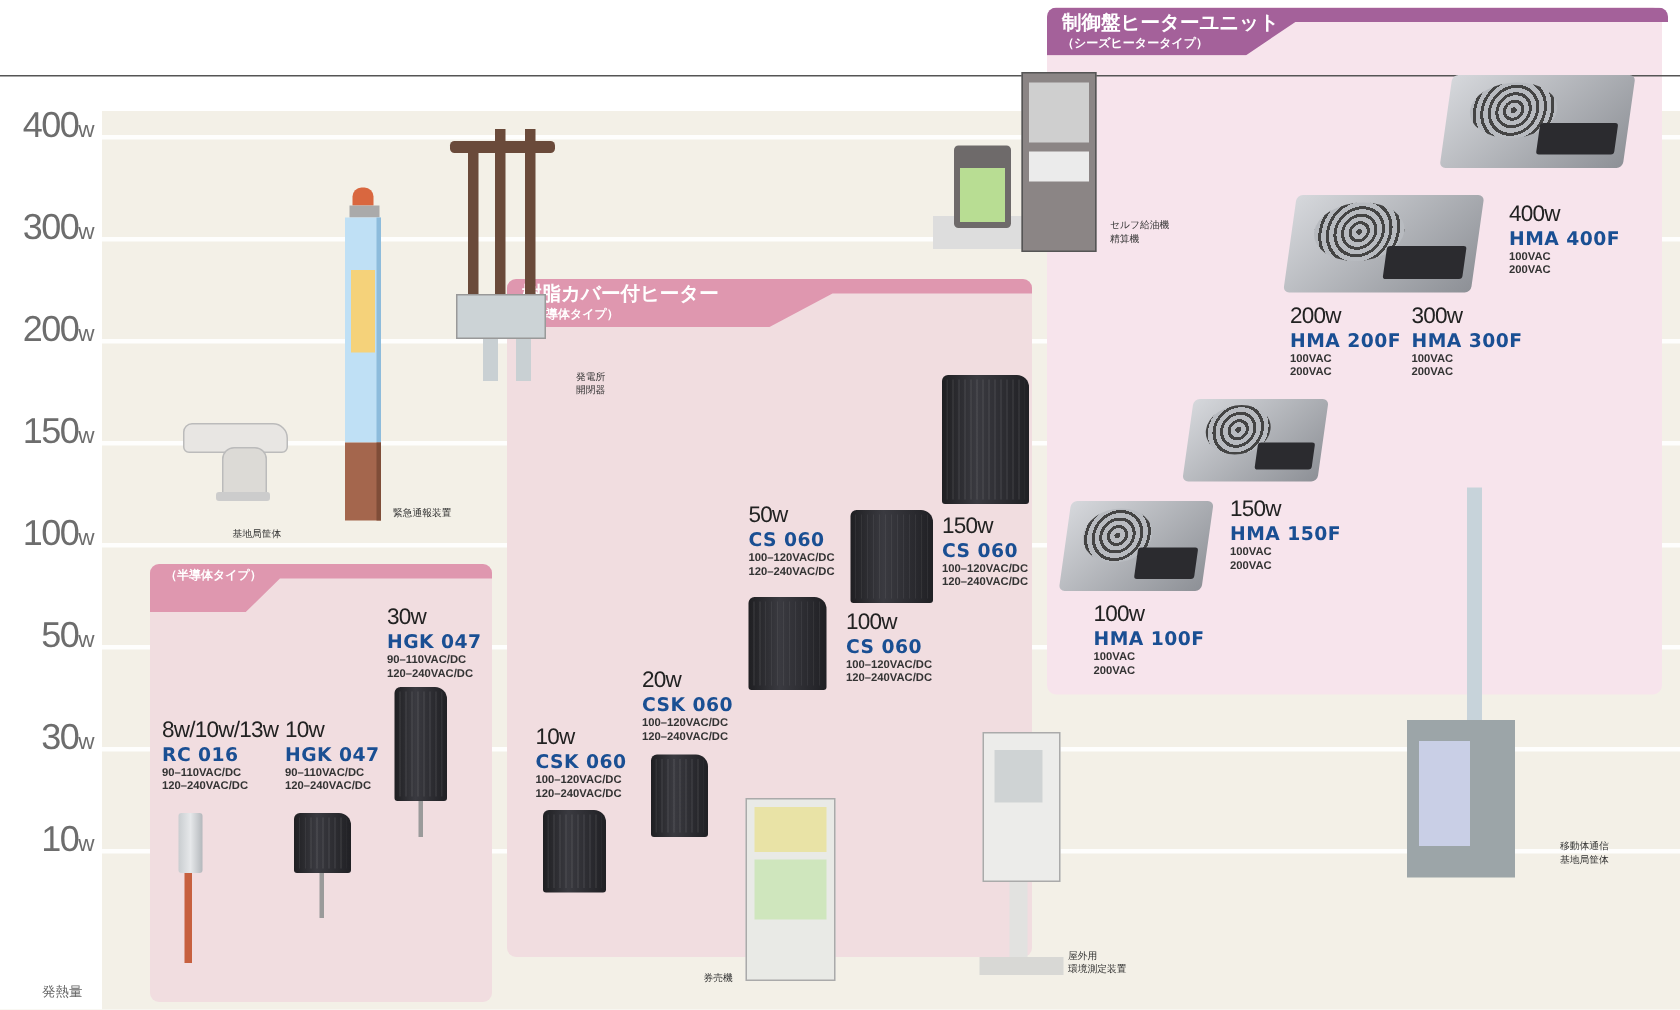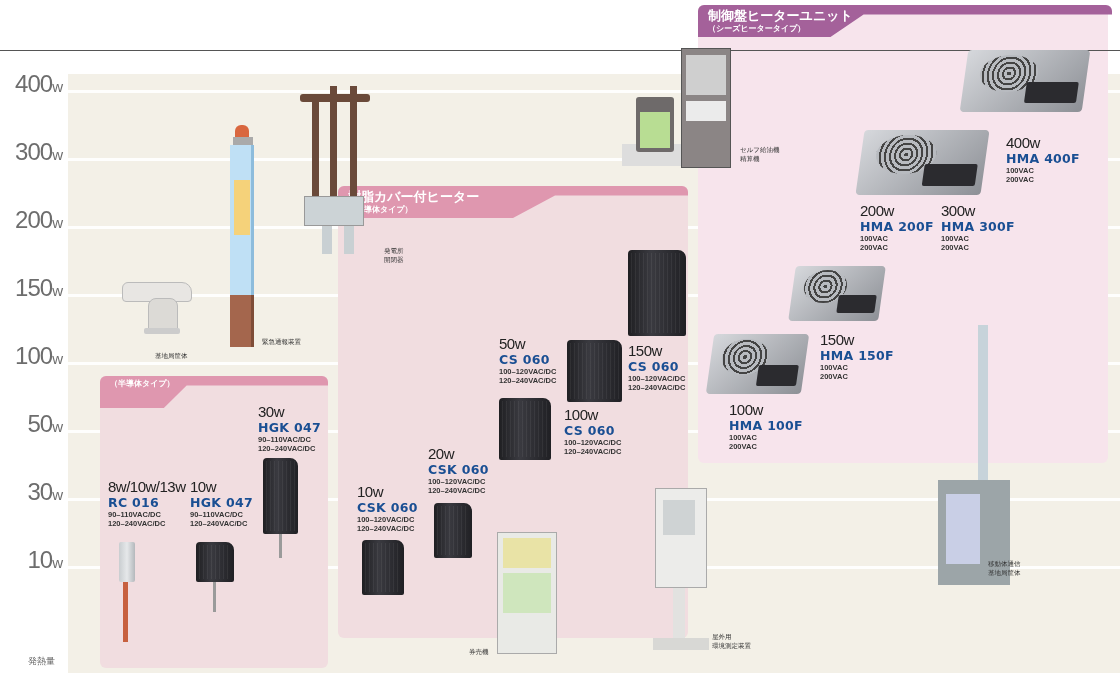--- a/index.html
+++ b/index.html
@@ -145,21 +145,21 @@
 </div>
 <div class="caption" style="left:712px;top:633px">
   <div>屋外用</div>
   <div>環境測定装置</div>
 </div>
 
 <div style="position:absolute;left:978px;top:325px;width:10px;height:160px;background:#c7d3da;"></div>
 <div style="position:absolute;left:938px;top:480px;width:72px;height:105px;background:#9ca5a8;">
   <div style="position:absolute;left:8px;top:14px;width:34px;height:70px;background:#c9cfe6;"></div>
 </div>
-<div class="caption" style="left:988px;top:560px">
+<div class="caption" style="left:1040px;top:560px">
   <div>移動体通信</div>
   <div>基地局筐体</div>
 </div>
 
 <div style="position:absolute;left:119px;top:542px;width:16px;height:40px;background:linear-gradient(90deg,#c9cdd0,#e6e8ea,#b4b8bc);border-radius:2px;"></div>
 <div style="position:absolute;left:123px;top:582px;width:5px;height:60px;background:#c7603f;"></div>
 
 <div class="heater-black" style="left:196px;top:542px;width:38px;height:40px;"></div>
 <div class="cable" style="left:213px;top:582px;height:30px;"></div>
 

